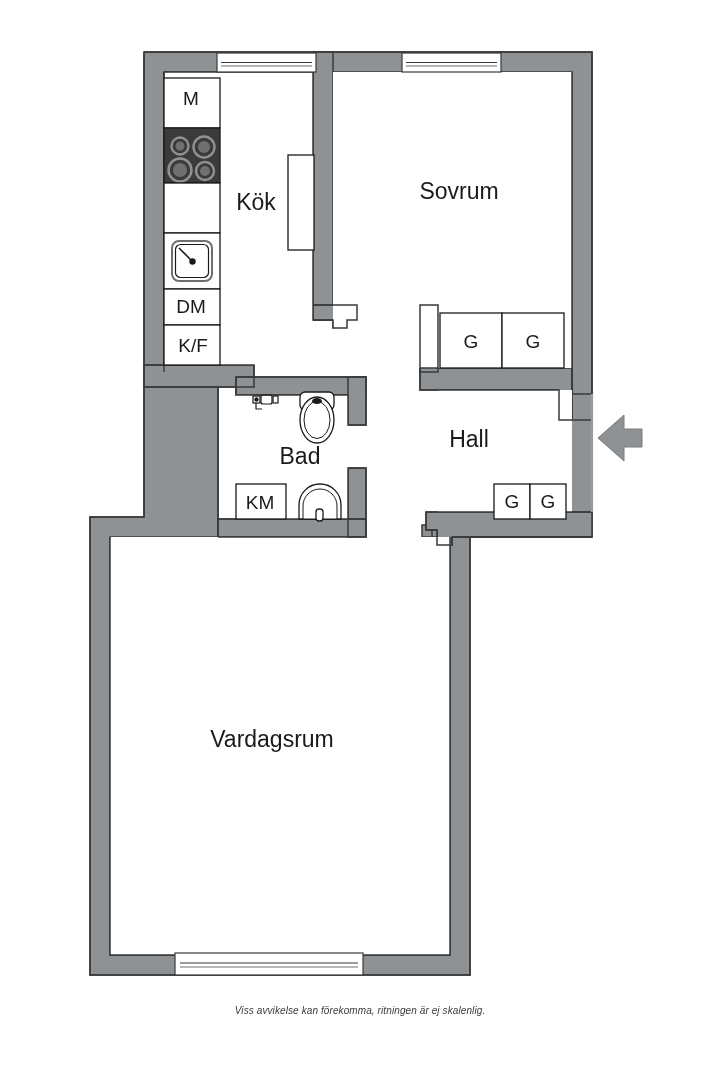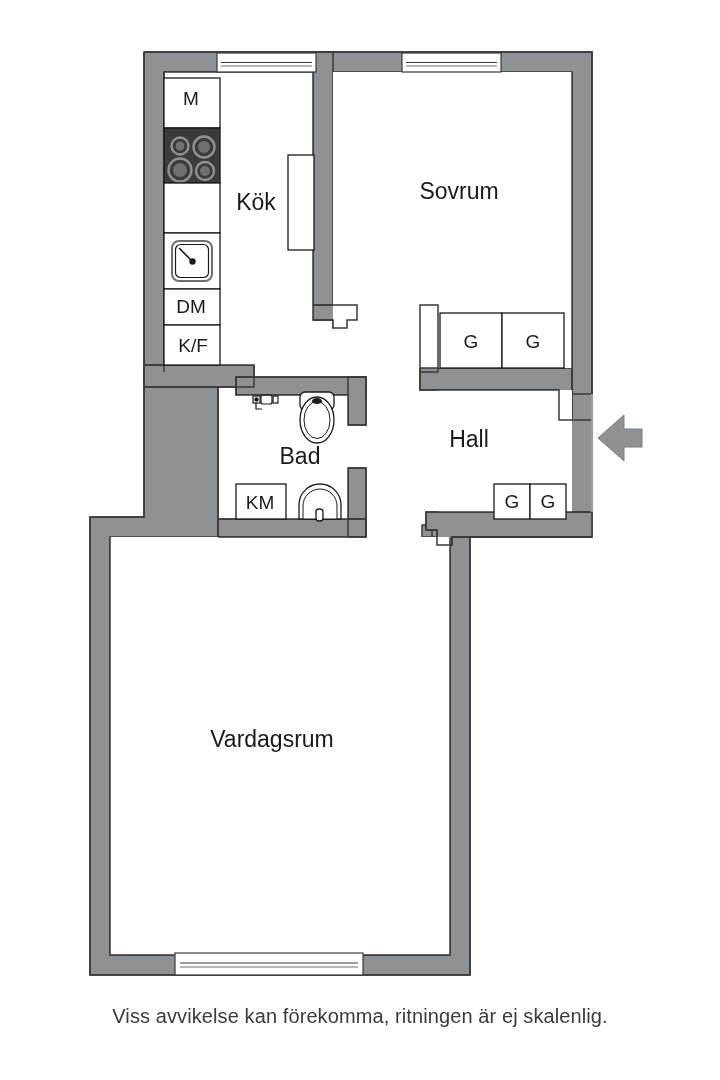--- a/index.html
+++ b/index.html
@@ -24,23 +24,24 @@
     width: 720px;
     height: 1080px;
   }
   .caption {
     position: absolute;
     left: 0;
     top: 1005px;
     width: 720px;
     text-align: center;
     font-family: "Liberation Sans", sans-serif;
-    font-size: 20px;
+    font-size: 10px;
     color: #3b3b3b;
     letter-spacing: 0.1px;
+    font-style: italic;
   }
   text {
     font-family: "Liberation Sans", sans-serif;
     fill: #1a1a1a;
   }
   .room-label {
     font-size: 23px;
   }
   .appliance-label {
     font-size: 19px;

